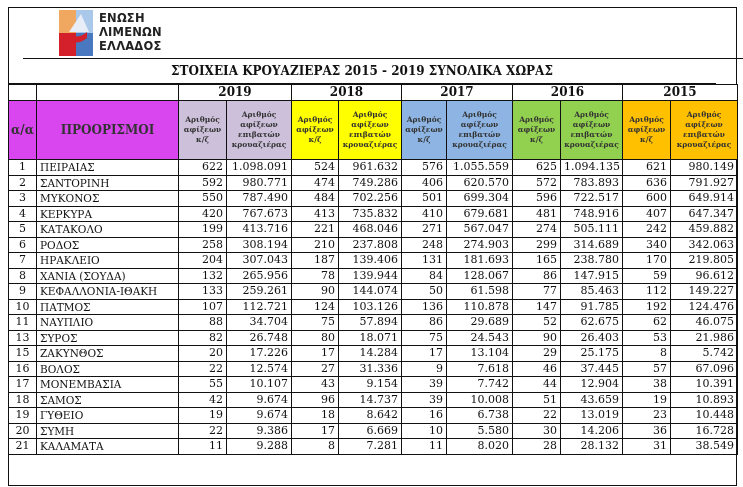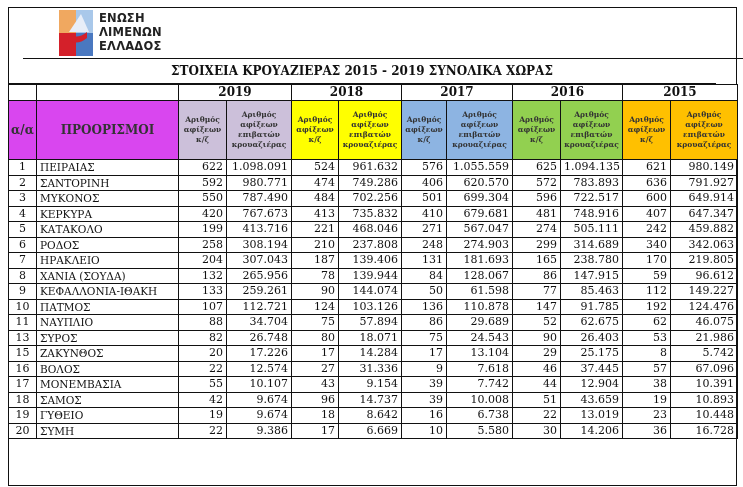--- a/index.html
+++ b/index.html
@@ -336,14 +336,28 @@
         <td class="num">9.386</td>
         <td class="num">17</td>
         <td class="num">6.669</td>
         <td class="num">10</td>
         <td class="num">5.580</td>
         <td class="num">30</td>
         <td class="num">14.206</td>
         <td class="num">36</td>
         <td class="num">16.728</td>
       </tr>
+      <tr>
+        <td class="idx">21</td>
+        <td class="name">ΚΑΛΑΜΑΤΑ</td>
+        <td class="num">11</td>
+        <td class="num">9.288</td>
+        <td class="num">8</td>
+        <td class="num">7.281</td>
+        <td class="num">11</td>
+        <td class="num">8.020</td>
+        <td class="num">28</td>
+        <td class="num">28.132</td>
+        <td class="num">31</td>
+        <td class="num">38.549</td>
+      </tr>
     </tbody>
 </table>
 
 </body></html>

